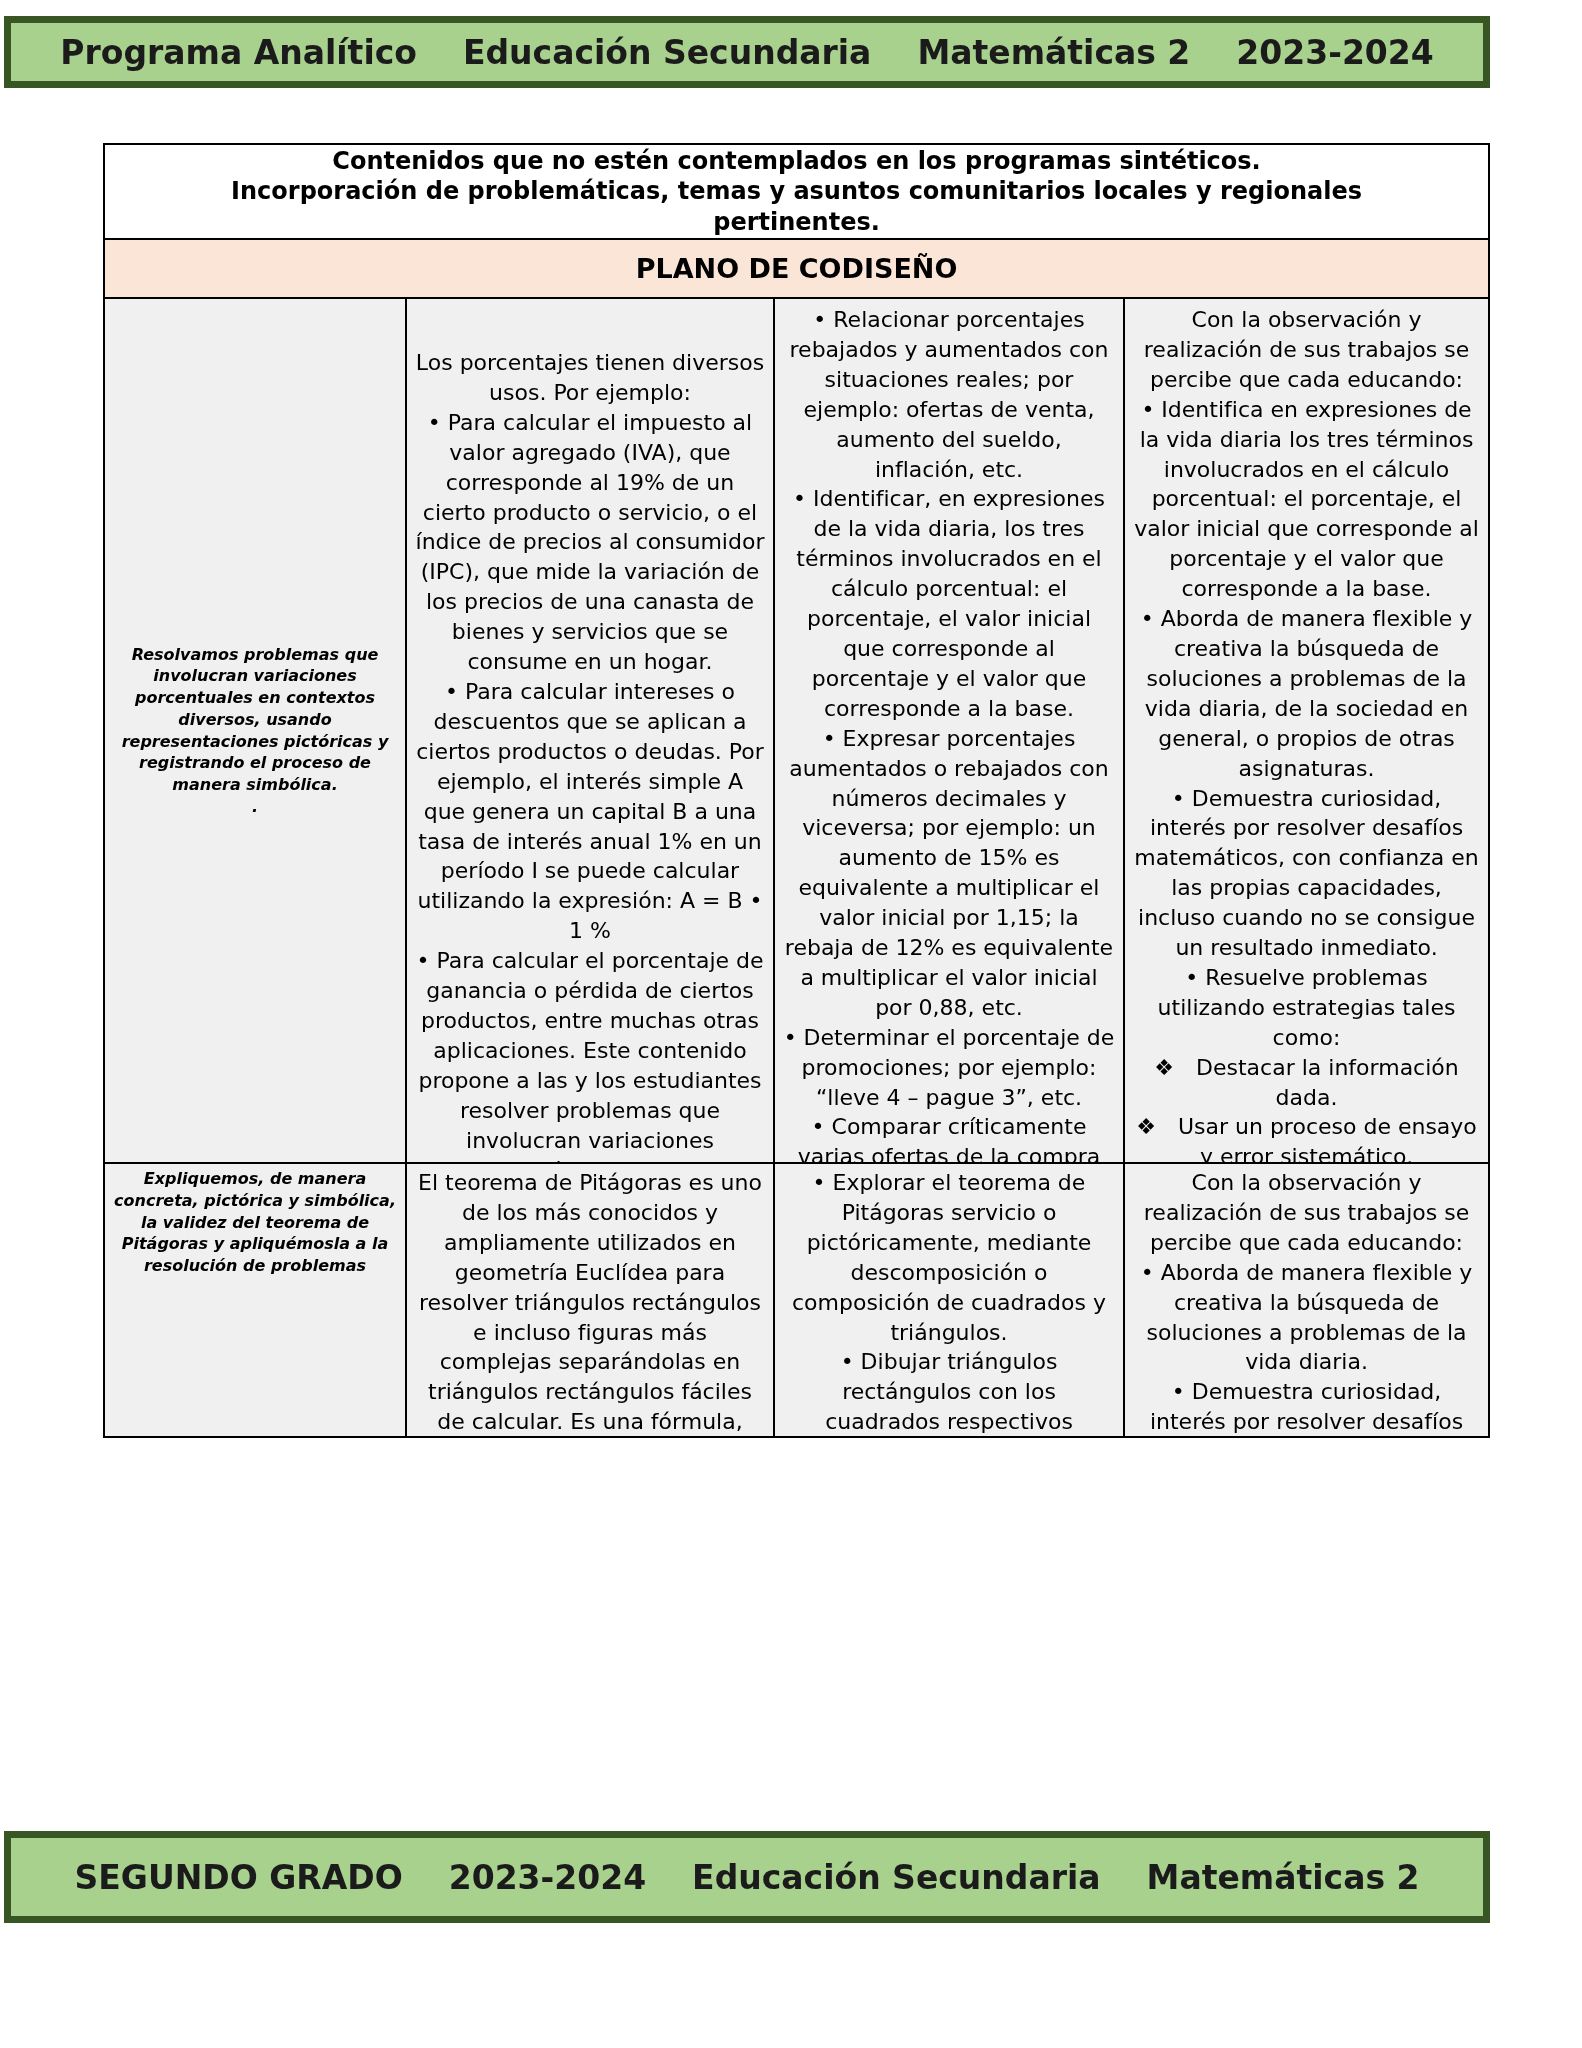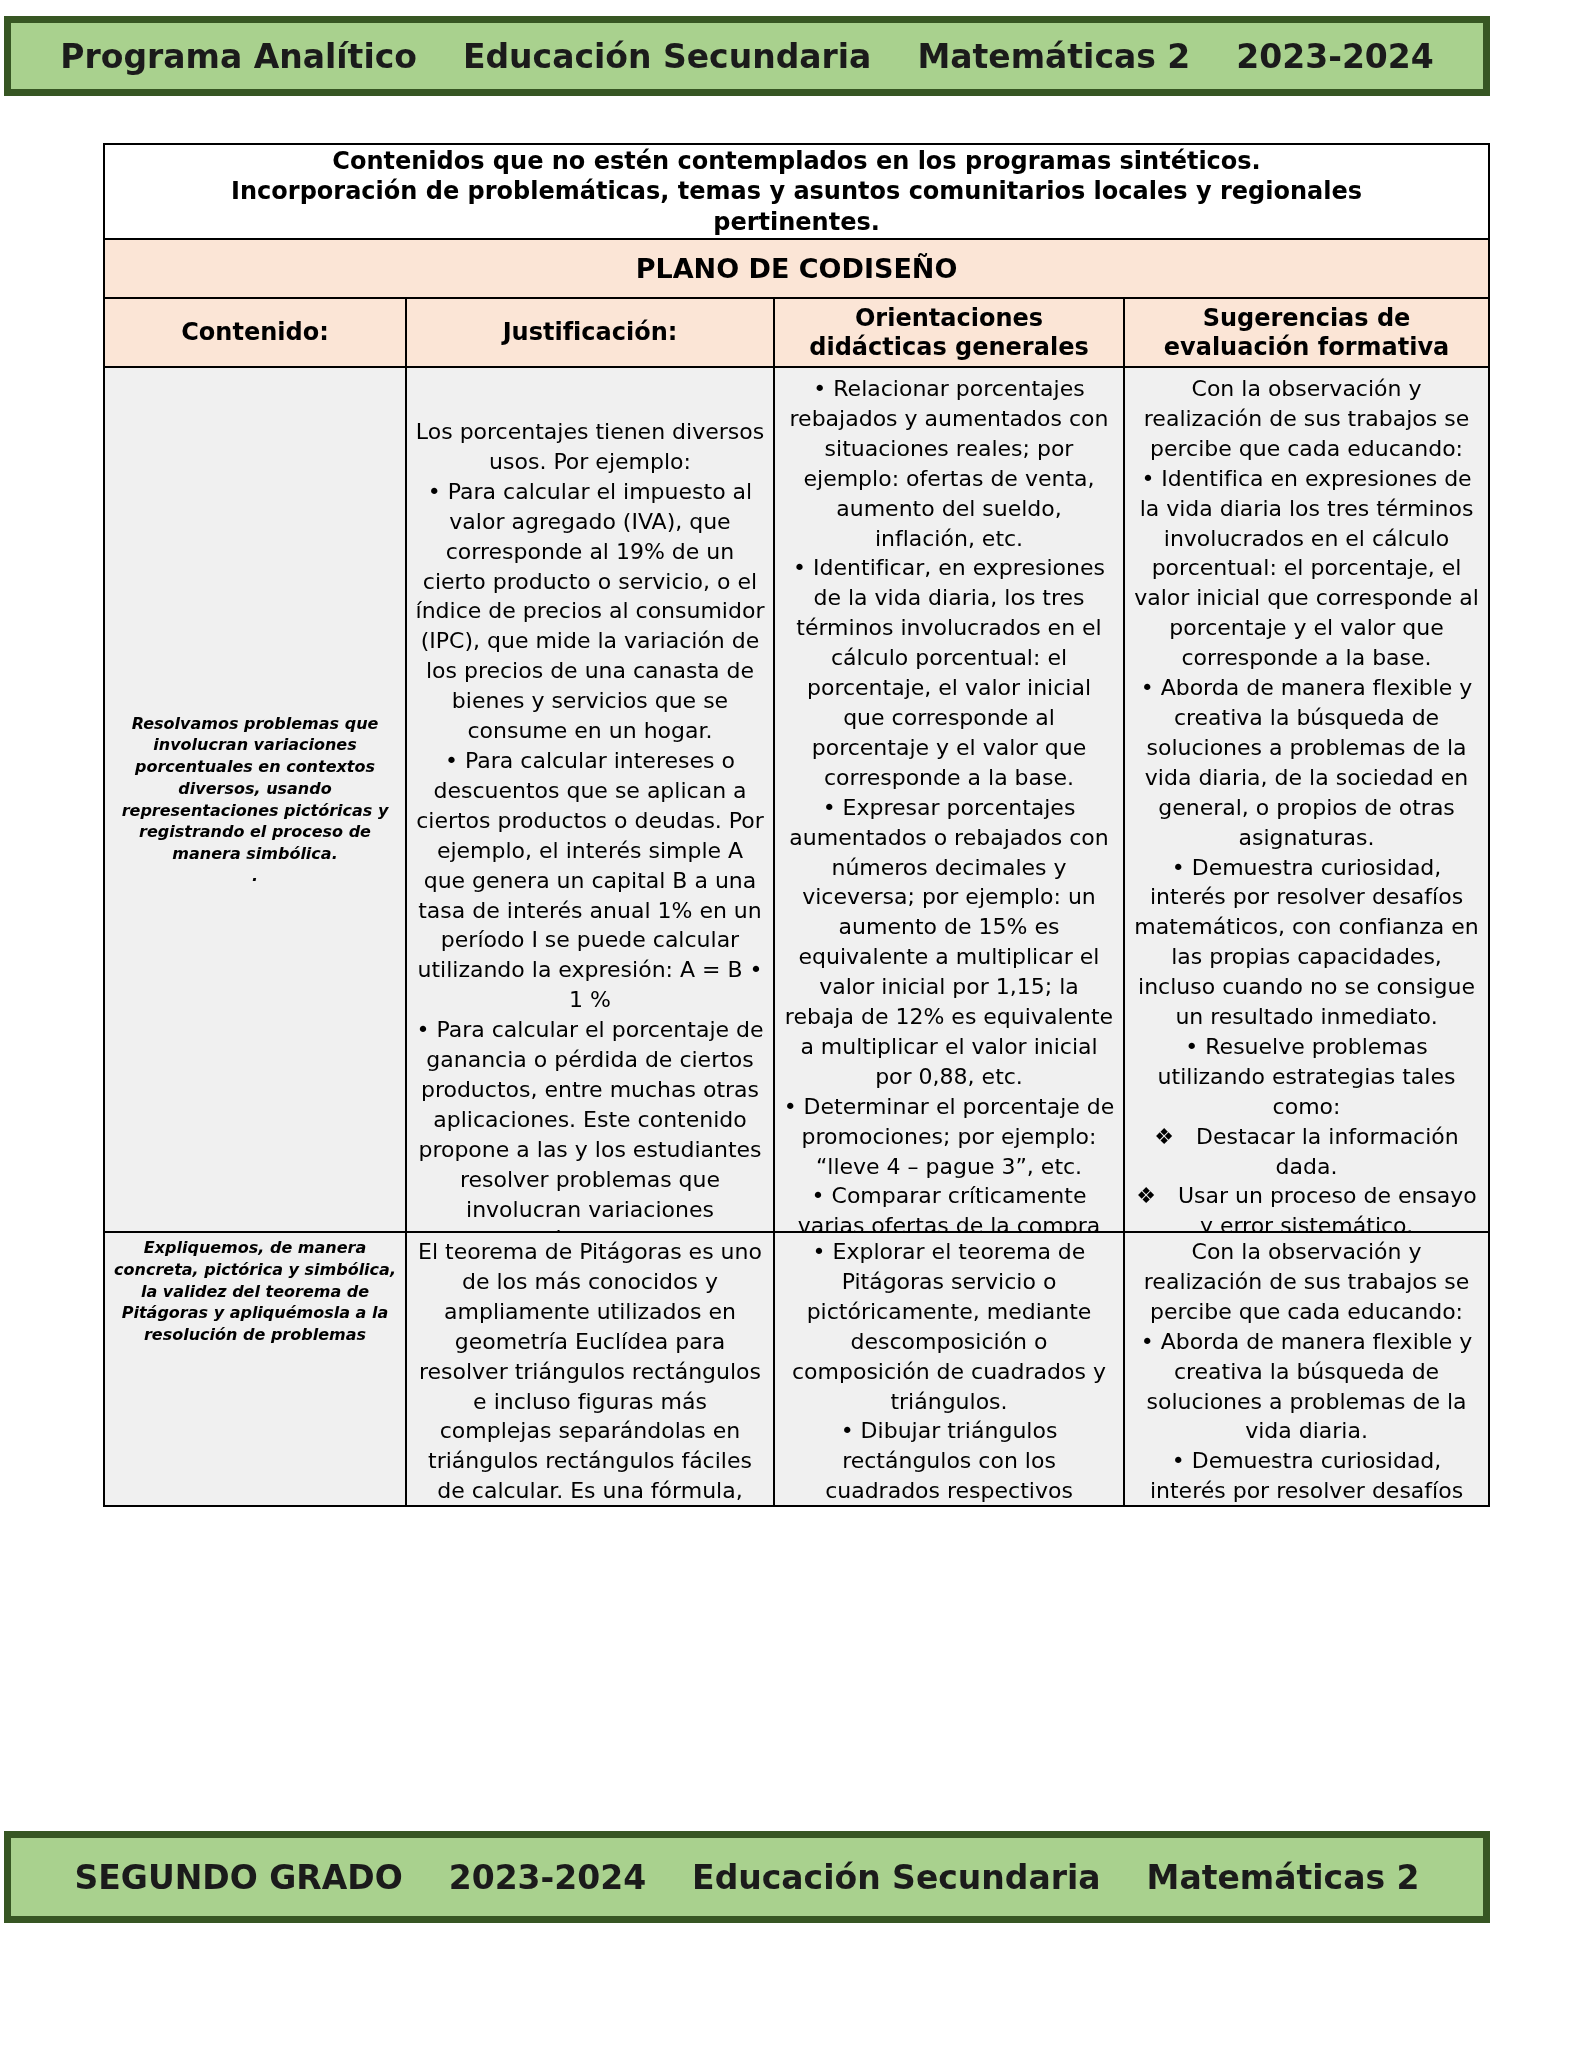--- a/index.html
+++ b/index.html
@@ -13,21 +13,21 @@
   .bar {
     position:absolute; left:4px; width:1486px;
     background:#a9d18e;
     border:7px solid #375623;
     box-sizing:border-box;
     display:flex; align-items:center; justify-content:center;
     gap:46px;
     font-weight:bold; font-size:33px; color:#1b1b1b;
     white-space:nowrap;
   }
-  .top-bar { top:16px; height:80px; }
+  .top-bar { top:16px; height:72px; }
   .bottom-bar { top:1831px; height:92px; }
 
   table.codesign-table {
     position:absolute; left:103px; top:143px; width:1385px;
     border-collapse:collapse; table-layout:fixed;
     background:#fff;
   }
   table.codesign-table td { border:2px solid #000; padding:0; }
 
   .title-cell {
@@ -82,28 +82,20 @@
     <col style="width:365px">
   </colgroup>
   <tbody id="table-body">
     <tr>
       <td colspan="4" class="subtitle-cell">Contenidos que no estén contemplados en los programas sintéticos.
 Incorporación de problemáticas, temas y asuntos comunitarios locales y regionales
 pertinentes.</td>
     </tr>
     <tr>
       <td colspan="4" class="title-cell">PLANO DE CODISEÑO</td>
-    </tr>
-    <tr>
-      <td class="col-header" style="white-space:pre-line">Contenido:</td>
-      <td class="col-header" style="white-space:pre-line">Justificación:</td>
-      <td class="col-header" style="white-space:pre-line">Orientaciones
-didácticas generales</td>
-      <td class="col-header" style="white-space:pre-line">Sugerencias de
-evaluación formativa</td>
     </tr>
   <tr class="body-row-0">
         <td class="cell cell-contenido">
           <div class="cellwrap">
             <div class="block p">Resolvamos problemas que involucran variaciones porcentuales en contextos diversos, usando representaciones pictóricas y registrando el proceso de manera simbólica.</div>
             <div class="block p">.</div>
           </div>
         </td>
         <td class="cell cell-justificacion">
           <div class="cellwrap">

